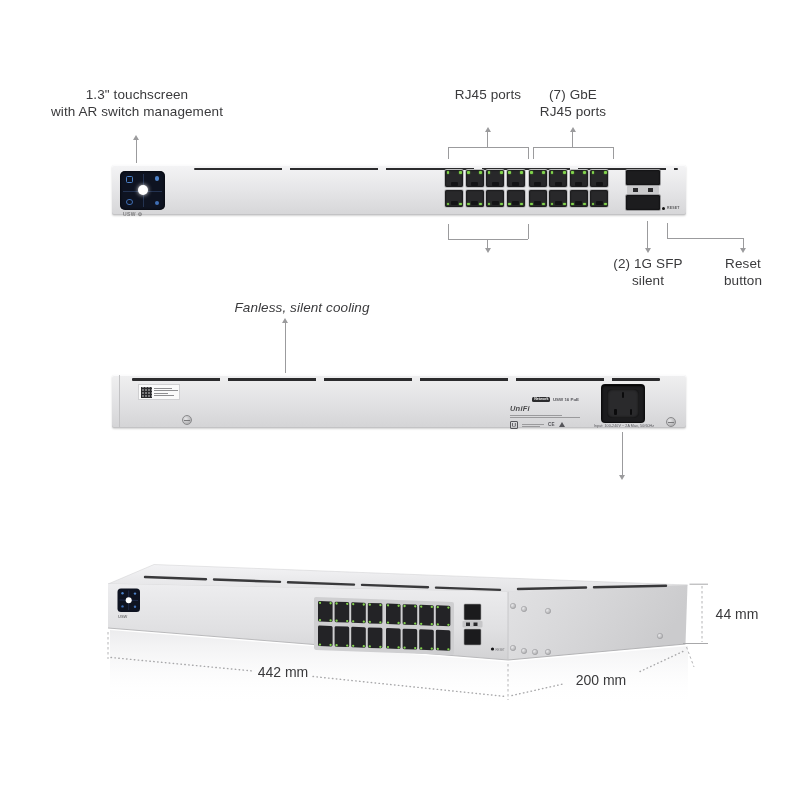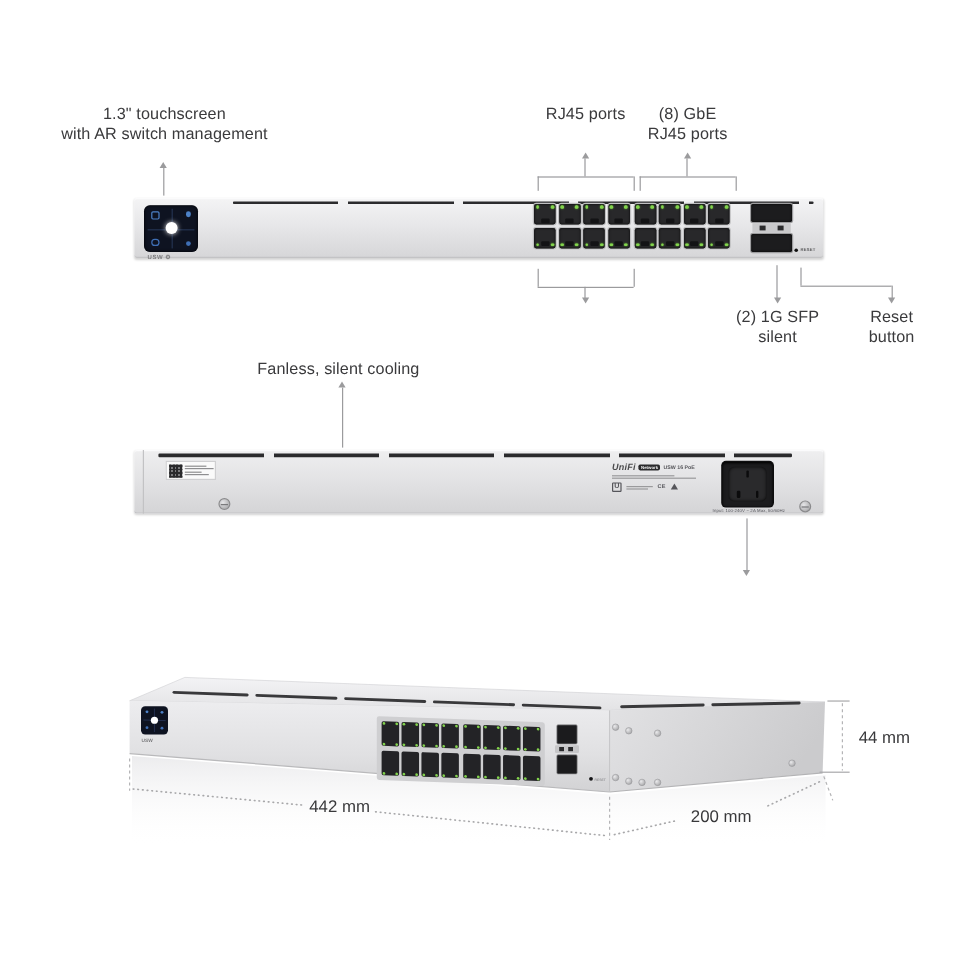--- a/index.html
+++ b/index.html
@@ -58,21 +58,21 @@
   .qr{width:11px;height:11px;background:
       repeating-linear-gradient(0deg,#2a2a2c 0 1.5px,transparent 1.5px 3px),
       repeating-linear-gradient(90deg,#2a2a2c 0 1.5px,#7a7a7c 1.5px 3px);}
   .qr-lines{display:flex;flex-direction:column;gap:1.5px;padding-top:1px;}
   .qr-lines i{display:block;height:1px;background:#8e8e90;}
   .screw{position:absolute;width:8px;height:8px;border-radius:50%;border:1px solid #8a8a8c;
          background:radial-gradient(circle at 35% 35%,#e6e6e8,#9e9ea0);}
   .screw::after{content:"";position:absolute;left:1px;right:1px;top:50%;height:1px;background:#7a7a7c;}
   .brand-block{position:absolute;font-size:4px;color:#6a6a6c;}
   .brand-row{display:flex;align-items:center;gap:2.5px;}
-  .brand-logo{font-size:7.5px;font-weight:700;font-style:italic;color:#4a4a4c;letter-spacing:.2px;}
+  .brand-logo{font-size:7.5px;font-weight:700;font-style:italic;color:#4a4a4c;letter-spacing:.2px;margin-top:19px;}
   .brand-badge{background:#2b2b2d;color:#f2f2f2;font-size:3.6px;padding:.5px 2px;border-radius:1.5px;font-weight:700;}
   .brand-model{font-size:4.4px;color:#55555a;font-weight:700;}
   .micro-bars i{display:block;height:1px;background:#9a9a9c;margin-top:1.6px;}
   .brand-bottom{display:flex;align-items:center;gap:4px;margin-top:2.5px;color:#55555a;}
   .ubnt-u{font-weight:700;font-size:6px;border:.8px solid #55555a;border-radius:1px;padding:0 .8px;}
   .cert{font-size:4.6px;font-weight:700;letter-spacing:.2px;}
   .tri{width:0;height:0;border-left:3px solid transparent;border-right:3px solid transparent;
        border-bottom:5px solid transparent;box-shadow:none;border-bottom-color:#55555a;}
   .power-inlet{position:absolute;background:#1c1c1e;border-radius:3px;box-shadow:inset 0 1px 2px #000,0 0 0 1px #0d0d0e;}
   .inlet-inner{position:absolute;left:5px;right:5px;top:4px;bottom:4px;background:#2a2a2c;border-radius:5px;
@@ -90,21 +90,21 @@
     <div>1.3" touchscreen</div>
     <div>with AR switch management</div>
   </div>
   <div class="arrow-up" style="left:133px;top:135px;"></div>
   <div class="leader-v" style="left:135.5px;top:140px;height:23px;"></div>
 
   <div class="callout" style="left:408px;top:86px;width:160px;">
     <div>RJ45 ports</div>
   </div>
   <div class="callout" style="left:493px;top:86px;width:160px;">
-    <div>(8) GbE</div>
+    <div>(7) GbE</div>
     <div>RJ45 ports</div>
   </div>
 
   <div class="arrow-up" style="left:484.5px;top:127px;"></div>
   <div class="leader-v" style="left:487px;top:132px;height:15px;"></div>
   <div class="leader-h" style="left:448px;top:147px;width:80px;"></div>
   <div class="leader-v" style="left:448px;top:147px;height:12px;"></div>
   <div class="leader-v" style="left:527.5px;top:147px;height:12px;"></div>
 
   <div class="arrow-up" style="left:569.5px;top:127px;"></div>
@@ -224,21 +224,21 @@
 
   <div class="leader-v" style="left:667px;top:223px;height:15px;"></div>
   <div class="leader-h" style="left:667px;top:238px;width:76px;"></div>
   <div class="leader-v" style="left:742.5px;top:238px;height:11px;"></div>
   <div class="arrow-down" style="left:740px;top:248px;"></div>
   <div class="callout" style="left:683px;top:255px;width:120px;">
     <div>Reset</div>
     <div>button</div>
   </div>
 
-  <div class="callout" style="left:162px;top:299px;width:240px;">
+  <div class="callout" style="left:182px;top:299px;width:240px;font-style:italic;">
     <div>Fanless, silent cooling</div>
   </div>
   <div class="arrow-up" style="left:282px;top:318px;"></div>
   <div class="leader-v" style="left:284.5px;top:323px;height:50px;"></div>
 
   <div class="chassis" style="top:375px;height:53px;background:linear-gradient(180deg,#efeff0,#e2e2e4 50%,#d4d4d6);">
     <div class="vents" style="left:20px;top:3px;width:528px;"></div>
     <div class="seam" style="left:7px;top:0;height:53px;"></div>
     <div class="qr-label" style="left:26px;top:9px;">
       <div class="qr"></div>

